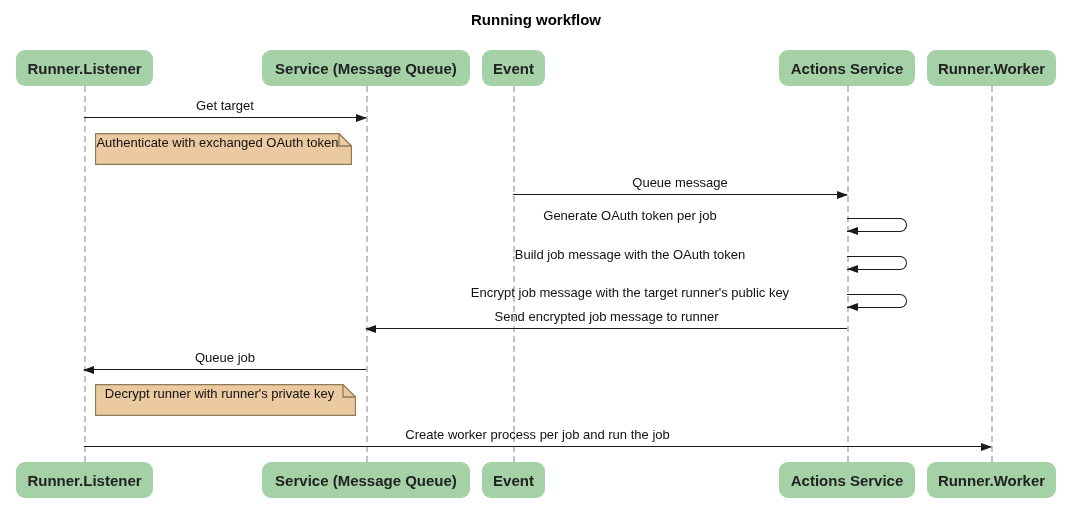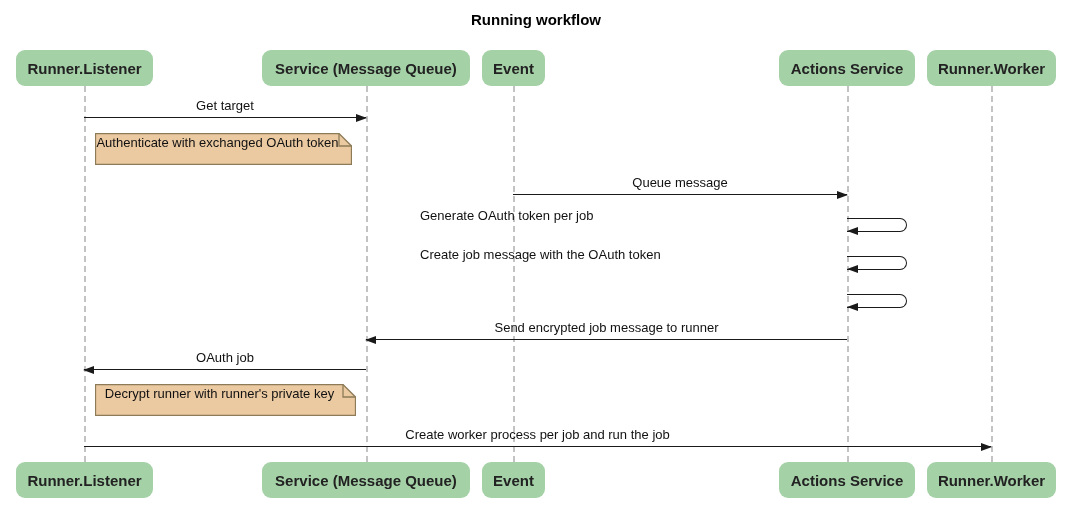--- a/index.html
+++ b/index.html
@@ -73,21 +73,21 @@
     border-top: 4.5px solid transparent;
     border-bottom: 4.5px solid transparent;
   }
   .msg .arrowhead { bottom: -4px; }
   .arrowhead.right { right: -1px; border-left: 11px solid var(--arrow); }
   .arrowhead.left  { left: -1px;  border-right: 11px solid var(--arrow); }
   .self-label {
     position: absolute;
     left: 420px; width: 420px; height: 16px;
     line-height: 16px;
-    text-align: left;
+    text-align: center;
     font-size: 13px;
     color: #111;
     white-space: nowrap;
   }
   .self-loop {
     position: absolute;
     left: 847px;
     width: 60px; height: 14px;
     border: 1.5px solid var(--arrow);
     border-left: none;
@@ -153,35 +153,36 @@
   <div class="msg" style="left:513px;top:175px;width:334px">
     <span class="msg-label">Queue message</span>
     <span class="msg-line"></span>
     <span class="arrowhead right"></span>
   </div>
 
   <div class="self-label" style="top:208px">Generate OAuth token per job</div>
   <div class="self-loop" style="top:218px"></div>
   <div class="self-arrowhead" style="top:227px"></div>
 
-  <div class="self-label" style="top:247px">Create job message with the OAuth token</div>
+  <div class="self-label" style="top:247px">Build job message with the OAuth token</div>
   <div class="self-loop" style="top:256px"></div>
   <div class="self-arrowhead" style="top:265px"></div>
 
+  <div class="self-label" style="top:285px">Encrypt job message with the target runner's public key</div>
   <div class="self-loop" style="top:294px"></div>
   <div class="self-arrowhead" style="top:303px"></div>
 
-  <div class="msg" style="left:366px;top:320px;width:481px">
+  <div class="msg" style="left:366px;top:309px;width:481px">
     <span class="msg-label">Send encrypted job message to runner</span>
     <span class="msg-line"></span>
     <span class="arrowhead left"></span>
   </div>
 
   <div class="msg" style="left:84px;top:350px;width:282px">
-    <span class="msg-label">OAuth job</span>
+    <span class="msg-label">Queue job</span>
     <span class="msg-line"></span>
     <span class="arrowhead left"></span>
   </div>
 
   <div class="note" style="left:95px;top:384px;width:261px">
     <svg width="261" height="32" viewBox="0 0 261 32">
       <path d="M0.5,0.5 H248 L260.5,13 V31.5 H0.5 Z" fill="var(--note-fill)" stroke="var(--note-border)" stroke-width="1.3"></path>
       <path d="M248,0.5 V13 H260.5" fill="none" stroke="var(--note-border)" stroke-width="1.3"></path>
     </svg>
     <span class="note-label">Decrypt runner with runner's private key</span>

